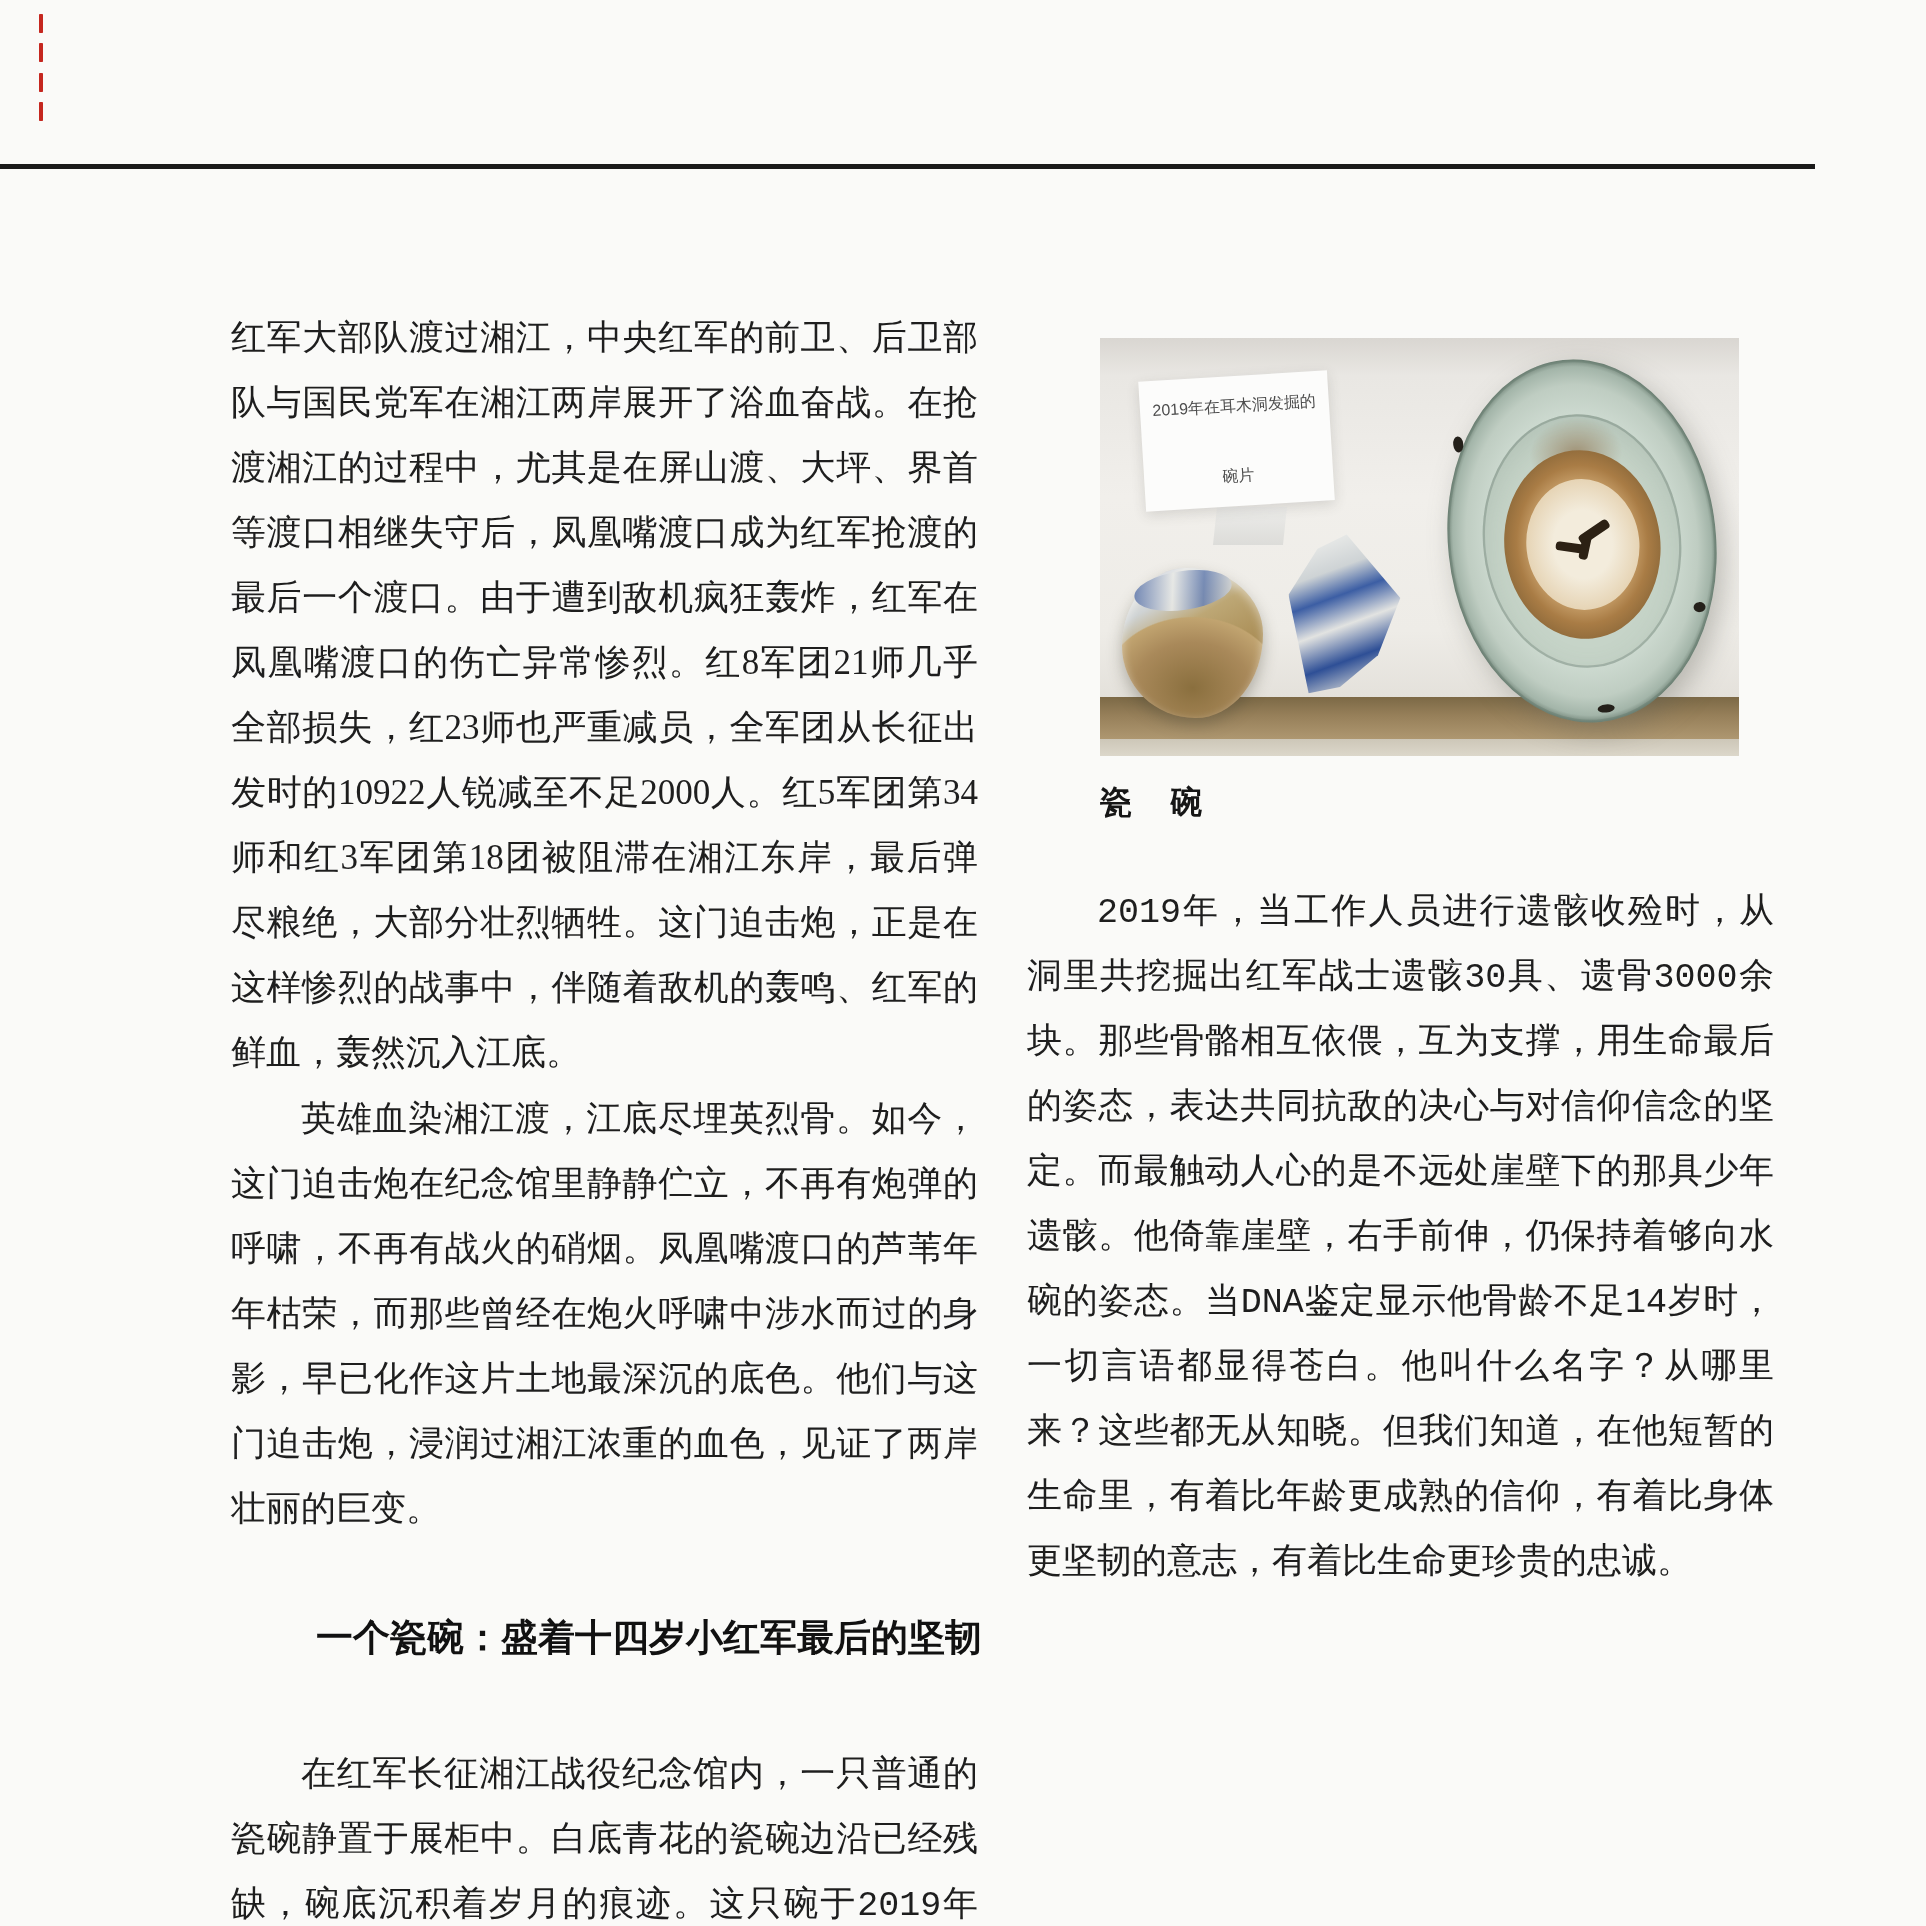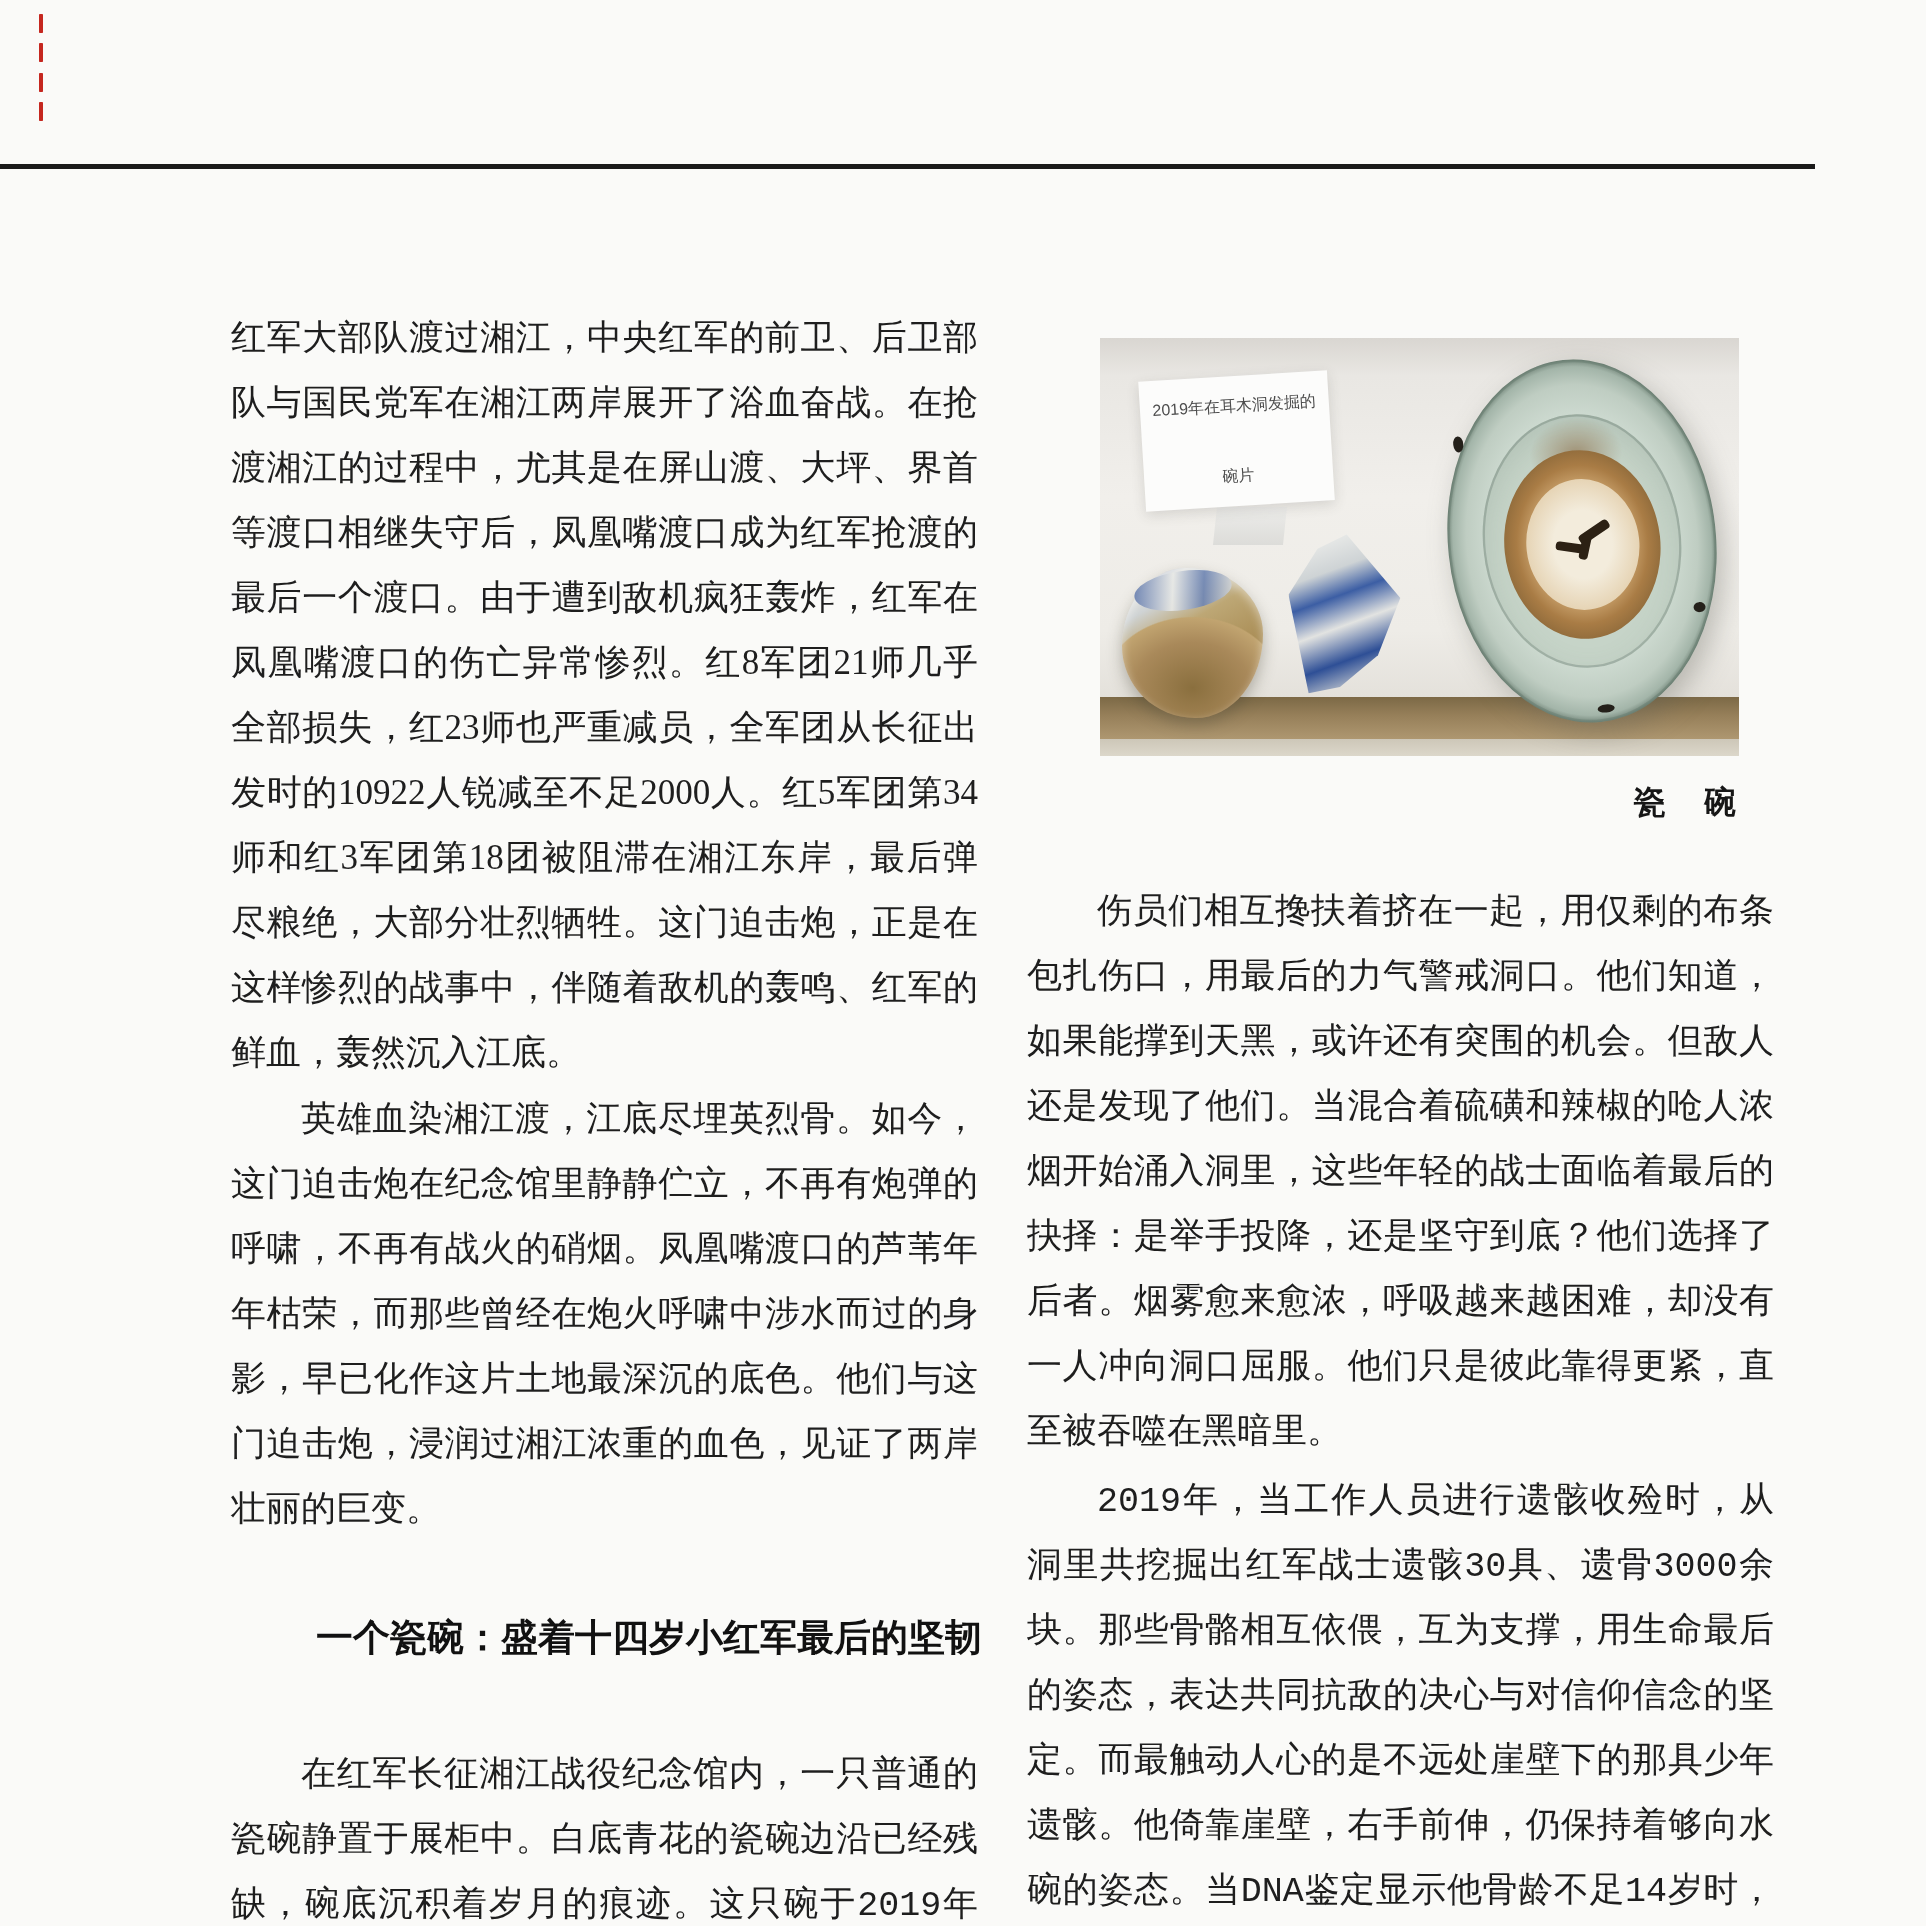--- a/index.html
+++ b/index.html
@@ -83,21 +83,21 @@
     box-shadow:0 7px 15.4px rgba(70,65,50,.35), inset 0 3.9px 9.2px rgba(255,255,255,.45);}
   #shard-left::before{content:"";position:absolute;left:8%;top:2%;width:70%;height:26%;
     border-radius:50%;background:linear-gradient(100deg,#5d76ab 0%,#e8e9e6 40%,#6d84b2 70%,#dadbd8 100%);
     opacity:.9;transform:rotate(-8deg);}
   #shard-mid{left:29.5%;top:47%;width:17.5%;height:38%;
     clip-path:polygon(18% 100%,0 38%,26% 9%,52% 0,100% 40%,80% 76%,46% 96%);
     background:linear-gradient(160deg,#eaebe9 8%,#ced3d5 26%,#3c5ea4 40%,#e2e3e1 56%,#2e4f96 74%,#d6d8d6 92%);
     box-shadow:0 6.2px 14px rgba(70,65,50,.3);}
   
   #photo-caption{
-    margin-top:14px;text-align:right;
+    margin-top:14px;text-align:left;
     font-family:"Liberation Sans","DejaVu Sans",sans-serif;
     font-weight:bold;font-size:32px;color:#161616;letter-spacing:3.1px;
   }
 </style>
 </head>
 <body>
 
 <div id="page">
 
   <div id="reg-marks">
@@ -141,19 +141,18 @@
               <i class="w3"></i>
           </div>
           <div class="chip c1"></div>
           <div class="chip c2"></div>
           <div class="chip c3"></div>
         </div>
       </div>
       <figcaption id="photo-caption">瓷　碗</figcaption>
     </figure>
 
-    <p class="indent">伤员们相互搀扶着挤在一起，用仅剩的布条包扎伤口，用最后的力气警戒洞口。他们知道，如果能撑到天黑，或许还有突围的机会。但敌人还是发现了他们。当混合着硫磺和辣椒的呛人浓烟开始涌入洞里，这些年轻的战士面临着最后的抉择：是举手投降，还是坚守到底？他们选择了后者。烟雾愈来愈浓，呼吸越来越困难，却没有一人冲向洞口屈服。他们只是彼此靠得更紧，直至被吞噬在黑暗里。</p>
     <p class="indent">2019年，当工作人员进行遗骸收殓时，从洞里共挖掘出红军战士遗骸30具、遗骨3000余块。那些骨骼相互依偎，互为支撑，用生命最后的姿态，表达共同抗敌的决心与对信仰信念的坚定。而最触动人心的是不远处崖壁下的那具少年遗骸。他倚靠崖壁，右手前伸，仍保持着够向水碗的姿态。当DNA鉴定显示他骨龄不足14岁时，一切言语都显得苍白。他叫什么名字？从哪里来？这些都无从知晓。但我们知道，在他短暂的生命里，有着比年龄更成熟的信仰，有着比身体更坚韧的意志，有着比生命更珍贵的忠诚。</p>
 
   </div>
 
 </div>
 
 
 </body></html>

